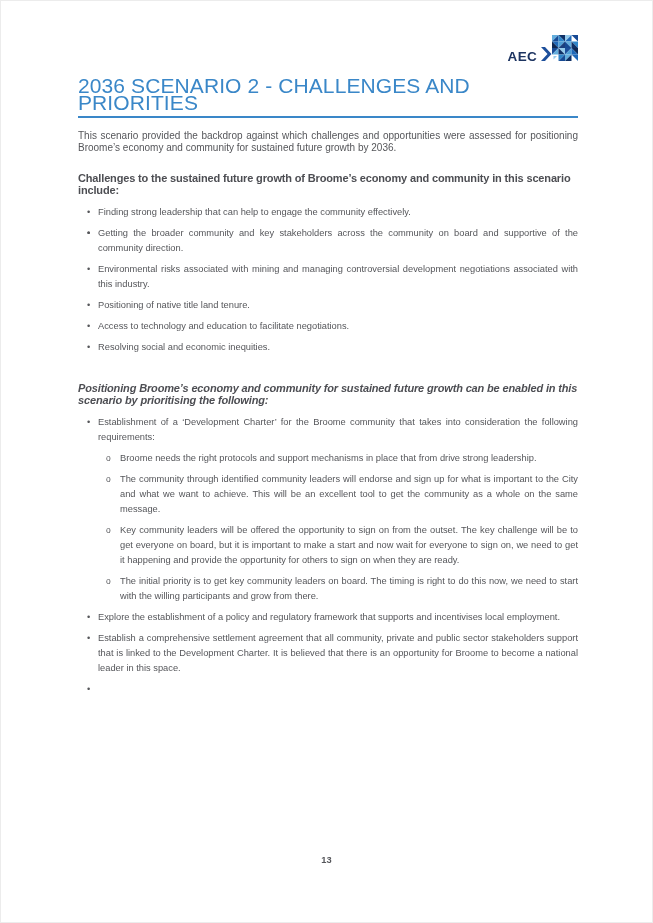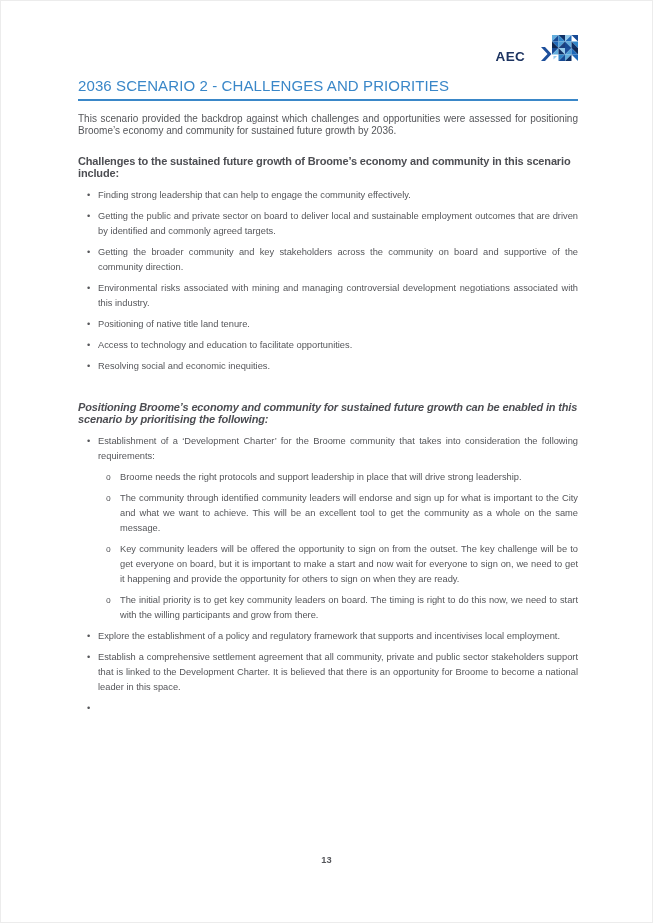--- a/index.html
+++ b/index.html
@@ -8,29 +8,29 @@
     width: 653px; height: 923px;
     background: #ffffff;
     font-family: "Liberation Sans", "DejaVu Sans", sans-serif;
     color: #55565a;
     box-shadow: inset 0 0 0 1px #ececec;
     overflow: hidden;
   }
   .content { position: absolute; left: 78px; top: 0; width: 500px; }
 
   .logo-row { display: flex; justify-content: flex-end; align-items: flex-end; margin-top: 38px; height: 30px; }
-  .logo { display: flex; align-items: flex-end; gap: 12px; }
+  .logo { display: flex; align-items: flex-end; gap: 0; }
   .logo-text {
     font-weight: 700; font-size: 13.5px; letter-spacing: 0.3px;
     color: #1d3461; line-height: 1; margin-bottom: 5px;
   }
 
   .page-title {
     margin-top: 9px;
-    font-size: 15px; line-height: 17px;
+    font-size: 21px; line-height: 17px;
     color: #3a87c8;
     border-bottom: 2px solid #3a87c8;
     padding-bottom: 5px;
     letter-spacing: 0.1px;
   }
 
   .intro {
     margin: 12px 0 0 0;
     font-size: 10px; line-height: 12px;
     text-align: justify;
@@ -127,55 +127,54 @@
 
     <div class="section section-1">
       <div class="section-heading">Challenges to the sustained future growth of Broome’s economy and community in this scenario include:</div>
       <ul class="bullets">
         <li>
           <span class="marker">•</span>
           <span>Finding strong leadership that can help to engage the community effectively.</span>
         </li>
         <li>
           <span class="marker">•</span>
-          <span>Getting the public and private sector on board to deliver local and sustainable employment outcomes that are driven by identified and commonly agreed targets.</span>
         </li>
         <li>
           <span class="marker">•</span>
           <span>Getting the broader community and key stakeholders across the community on board and supportive of the community direction.</span>
         </li>
         <li>
           <span class="marker">•</span>
           <span>Environmental risks associated with mining and managing controversial development negotiations associated with this industry.</span>
         </li>
         <li>
           <span class="marker">•</span>
           <span>Positioning of native title land tenure.</span>
         </li>
         <li>
           <span class="marker">•</span>
-          <span>Access to technology and education to facilitate opportunities.</span>
+          <span>Access to technology and education to facilitate negotiations.</span>
         </li>
         <li>
           <span class="marker">•</span>
           <span>Resolving social and economic inequities.</span>
         </li>
       </ul>
     </div>
 
     <div class="section section-2">
       <div class="section-heading">Positioning Broome’s economy and community for sustained future growth can be enabled in this scenario by prioritising the following:</div>
       <ul class="bullets">
         <li>
           <span class="marker">•</span>
           <span>Establishment of a ‘Development Charter’ for the Broome community that takes into consideration the following requirements:</span>
           <ul class="sub-bullets">
             <li>
               <span class="marker">o</span>
-              <span>Broome needs the right protocols and support leadership in place that will drive strong leadership.</span>
+              <span>Broome needs the right protocols and support mechanisms in place that from drive strong leadership.</span>
             </li>
             <li>
               <span class="marker">o</span>
               <span>The community through identified community leaders will endorse and sign up for what is important to the City and what we want to achieve. This will be an excellent tool to get the community as a whole on the same message.</span>
             </li>
             <li>
               <span class="marker">o</span>
               <span>Key community leaders will be offered the opportunity to sign on from the outset. The key challenge will be to get everyone on board, but it is important to make a start and now wait for everyone to sign on, we need to get it happening and provide the opportunity for others to sign on when they are ready.</span>
             </li>
             <li>

